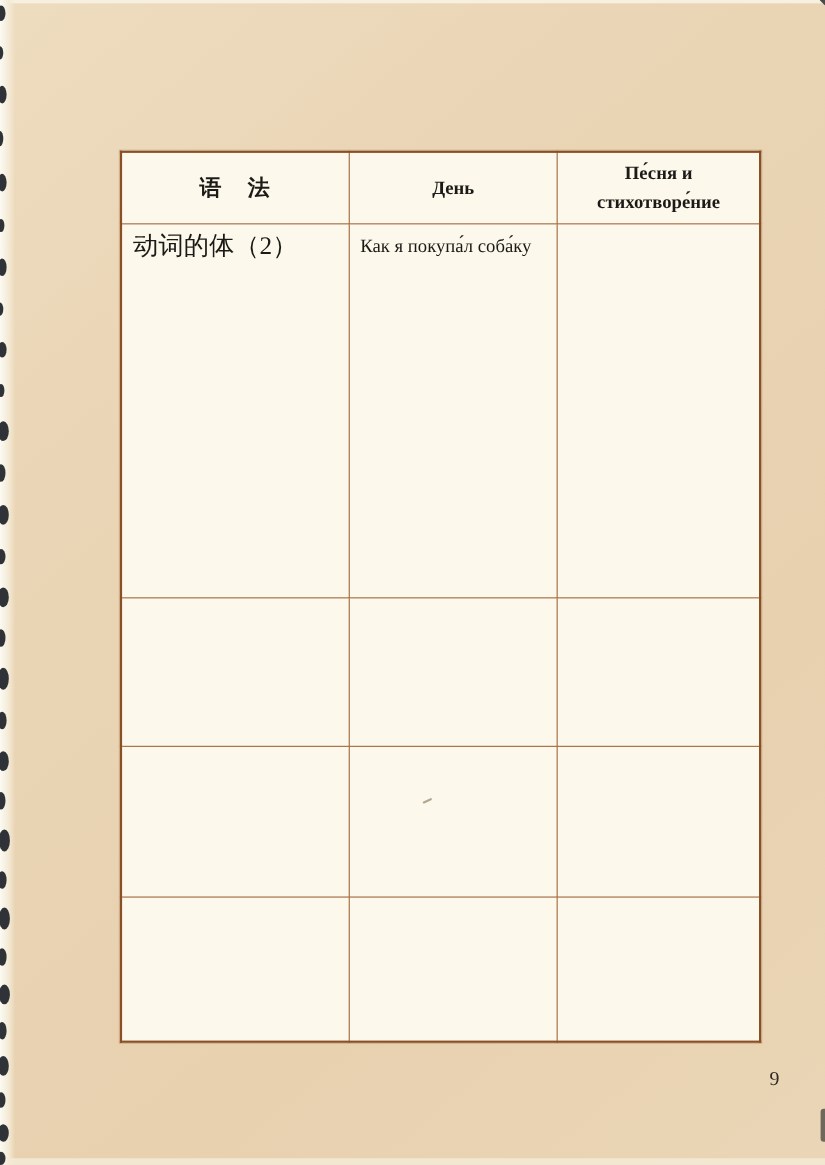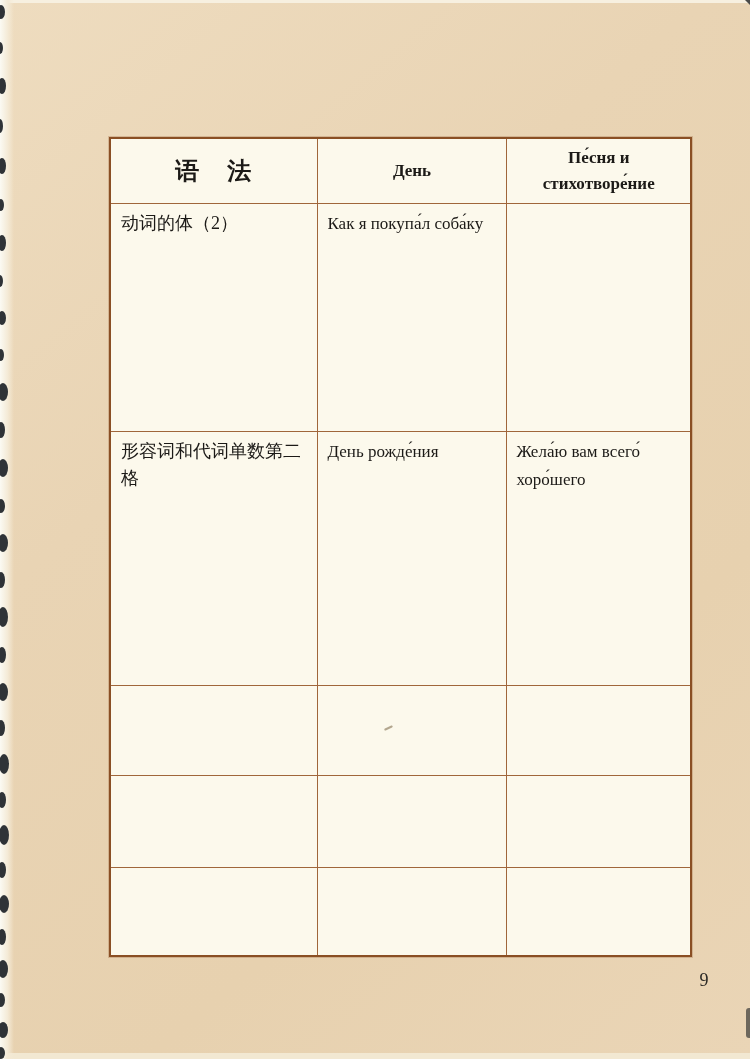--- a/index.html
+++ b/index.html
@@ -29,23 +29,23 @@
     padding:6px 9px 6px 10px;
     vertical-align:top;
     text-align:left;
     font-weight:normal;
     overflow:hidden;
   }
   .doc-table thead th{
     text-align:center;vertical-align:middle;
     font-weight:bold;line-height:26px;
   }
-  .th-zh{font-size:24px;letter-spacing:2px;}
+  .th-zh{font-size:20px;letter-spacing:2px;}
   .th-ru{font-size:17px;}
-  .cell-zh{font-size:18px;line-height:27px;}
+  .cell-zh{font-size:23px;line-height:27px;}
   .cell-ru{font-size:17px;line-height:28px;font-family:Liberation Serif, serif;}
   .col1{width:207px;}
   .col2{width:189px;}
   .col3{width:185px;}
   .row-h{height:59px;}
   .row-0{height:228px;}
   .row-1{height:254px;}
   .row-2{height:90px;}
   .row-3{height:92px;}
   .row-4{height:88px;}
@@ -115,25 +115,20 @@
       <th class="th-ru">День</th>
       <th class="th-ru">Пе́сня и стихотворе́ние</th>
     </tr>
   </thead>
   <tbody>
     <tr class="row-0">
       <td class="cell-zh">动词的体（2）</td>
       <td class="cell-ru">Как я покупа́л соба́ку</td>
       <td class="cell-ru"></td>
     </tr>
-    <tr class="row-1">
-      <td class="cell-zh">形容词和代词单数第二格</td>
-      <td class="cell-ru">День рожде́ния</td>
-      <td class="cell-ru">Жела́ю вам всего́ хоро́шего</td>
-    </tr>
     <tr class="row-2">
       <td class="cell-zh"></td>
       <td class="cell-ru"></td>
       <td class="cell-ru"></td>
     </tr>
     <tr class="row-3">
       <td class="cell-zh"></td>
       <td class="cell-ru"></td>
       <td class="cell-ru"></td>
     </tr>

